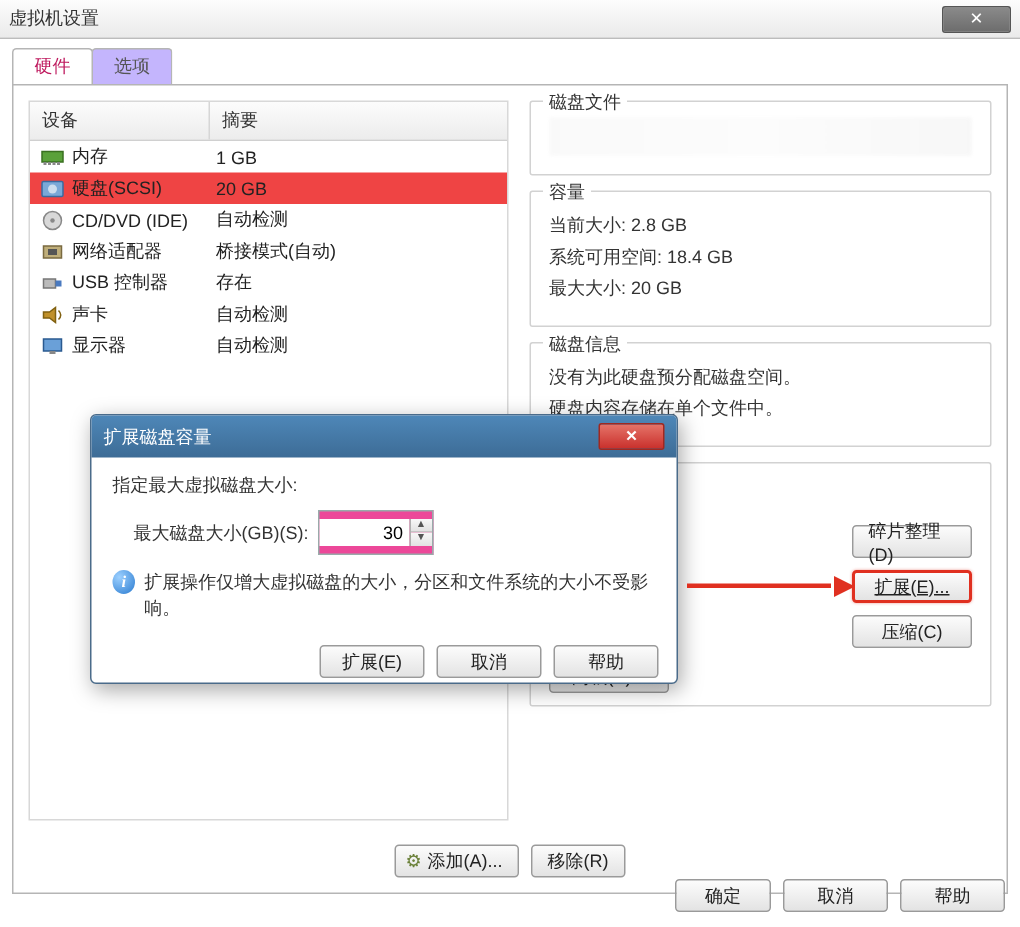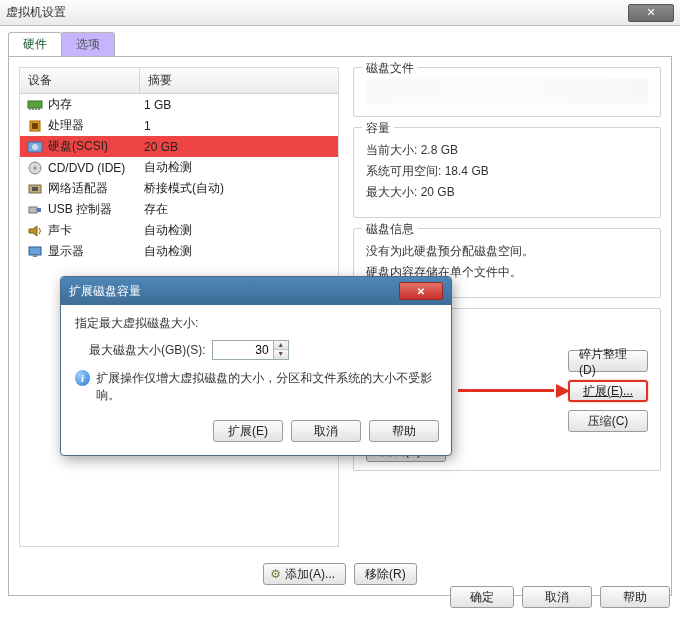--- a/index.html
+++ b/index.html
@@ -4,21 +4,21 @@
 <style>
   * { box-sizing: border-box; margin: 0; padding: 0; }
   body { font-family: "Microsoft YaHei", "Segoe UI", Tahoma, sans-serif; font-size: 12px; background: #fff; width: 680px; height: 618px; position: relative; overflow: hidden; }
 
   
   .titlebar { height: 26px; background: linear-gradient(#fdfdfd,#eaeaea); border-bottom: 1px solid #bcbcbc; display: flex; align-items: center; padding: 0 6px; color:#333; }
   .titlebar .tb-close { margin-left:auto; width:46px; height:18px; background:linear-gradient(#8a8a8a,#6d6d6d); border:1px solid #555; border-radius:2px; display:flex; align-items:center; justify-content:center; color:#fff; font-size:11px; }
 
   
   .tabstrip { display:flex; padding:6px 8px 0 8px; }
-  .tab { padding:3px 14px; border:1px solid #b5b5b5; border-bottom:none; background:#fff; border-top-left-radius:3px; border-top-right-radius:3px; margin-right:-1px; color:#14532d; }
+  .tab { padding:3px 14px; border:1px solid #b5b5b5; border-bottom:none; background:#fff; border-top-left-radius:3px; border-top-right-radius:3px; margin-right:-1px; color:#be185d; }
   .tab.active { background:#fff; position:relative; z-index:2; }
   .tab.inactive { background:#c4b5fd; color:#555; }
 
   
   .mainpanel { margin:0 8px 50px 8px; border:1px solid #b5b5b5; padding:10px; height:540px; position:relative; background:#fff; }
   .columns { display:flex; gap:14px; height:480px; }
   .leftcol { width:320px; border:1px solid #d8d8d8; background:#fff; display:flex; flex-direction:column; }
   .listhead { display:flex; background:linear-gradient(#fcfcfc,#ececec); border-bottom:1px solid #d0d0d0; font-size:12px; color:#333; }
   .listhead .h1 { width:120px; padding:4px 8px; border-right:1px solid #d6d6d6; }
   .listhead .h2 { flex:1; padding:4px 8px; }
@@ -53,21 +53,21 @@
 
   .footer { position:absolute; right:10px; bottom:10px; display:flex; gap:8px; }
 
   
   .modal-shadow { position:absolute; left:60px; top:276px; width:392px; height:180px; background:#fff; border:1px solid #4a6b8a; border-radius:4px; box-shadow:2px 4px 14px rgba(0,0,0,.35); z-index:20; }
   .modal-title { height:28px; background:linear-gradient(#4e87b8,#3d6c96); border-top-left-radius:3px; border-top-right-radius:3px; display:flex; align-items:center; padding:0 8px; color:#fff; font-size:12px; }
   .modal-close { margin-left:auto; width:44px; height:18px; background:linear-gradient(#e57368,#c9302c); border:1px solid #a02820; border-radius:2px; display:flex; align-items:center; justify-content:center; color:#fff; font-weight:bold; font-size:10px;}
   .modal-body { padding:10px 14px; color:#333; }
   .szrow { display:flex; align-items:center; margin:8px 0 10px 0; gap:6px; }
   .szlabel { margin-left:14px; }
-  .spinwrap { display:flex; align-items:center; border:1px solid #9aa; height:20px; background:#ec4899; }
+  .spinwrap { display:flex; align-items:center; border:1px solid #9aa; height:30px; background:#ec4899; }
   .spinwrap input { width:60px; border:none; outline:none; text-align:right; padding:0 4px; font-size:12px; height:18px; }
   .spinbtns { display:flex; flex-direction:column; border-left:1px solid #b0b0b0; }
   .spinbtns div { width:14px; height:9px; font-size:7px; line-height:7px; text-align:center; background:linear-gradient(#f8f8f8,#e2e2e2); border-bottom:1px solid #c4c4c4; color:#555;}
   .spinbtns div:last-child{border-bottom:none;}
   .infoline { display:flex; align-items:flex-start; gap:6px; margin-top:4px; font-size:12px; color:#333; }
   .infoline .i-icon { width:16px; height:16px; border-radius:50%; background:radial-gradient(circle at 30% 30%,#9cd0ff,#2a7bd0); color:#fff; display:flex; align-items:center; justify-content:center; font-style:italic; font-weight:bold; font-size:11px; font-family:Georgia,serif;}
   .modal-footer { display:flex; justify-content:flex-end; gap:8px; padding:6px 12px 10px 12px; }
 
   
   .arrow { position:absolute; top:384px; left:458px; width:112px; height:14px; z-index:30; pointer-events:none; }
@@ -104,30 +104,20 @@
               <svg width="16" height="12">
                 <rect x="1" y="2" width="14" height="7" fill="#5aa13a" stroke="#3a7020"></rect>
                 <rect x="2" y="9" width="2" height="2" fill="#888"></rect>
                 <rect x="5" y="9" width="2" height="2" fill="#888"></rect>
                 <rect x="8" y="9" width="2" height="2" fill="#888"></rect>
                 <rect x="11" y="9" width="2" height="2" fill="#888"></rect>
               </svg>
             </span>
             <span class="hwname">内存</span>
             <span class="hwsum">1 GB</span>
-          </div>
-          <div class="hwrow">
-            <span class="hwicon">
-              <svg width="16" height="16">
-                <rect x="3" y="3" width="10" height="10" fill="#e0a020" stroke="#a06000"></rect>
-                <rect x="5" y="5" width="6" height="6" fill="#704000"></rect>
-              </svg>
-            </span>
-            <span class="hwname">处理器</span>
-            <span class="hwsum">1</span>
           </div>
           <div class="hwrow selected">
             <span class="hwicon">
               <svg width="16" height="14">
                 <rect x="1" y="2" width="14" height="10" rx="1" fill="#7aa8d8" stroke="#3a6aa0"></rect>
                 <circle cx="8" cy="7" r="3" fill="#cde"></circle>
               </svg>
             </span>
             <span class="hwname">硬盘(SCSI)</span>
             <span class="hwsum">20 GB</span>

